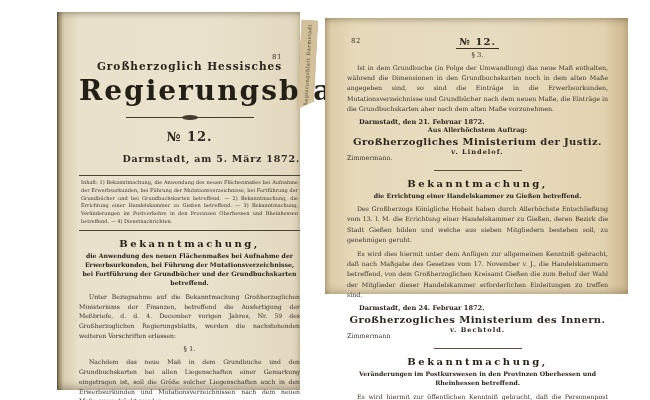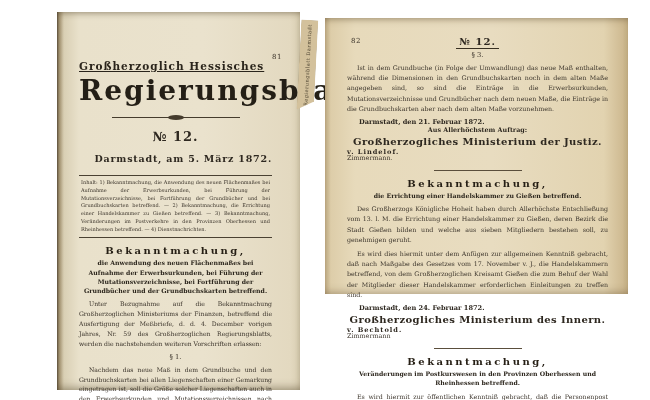--- a/index.html
+++ b/index.html
@@ -10,37 +10,37 @@
     overflow:hidden;
   }
   .canvas { position:relative; width:650px; height:400px; background:#ffffff; }
 
   
   .page { position:absolute; color:#2e2820; }
   .page-left {
     left:57px; top:12px; width:243px; height:378px;
     background:linear-gradient(90deg,#5e523f 0,#a2916f 2px,#d9cfb4 7px,#e9e1cb 22px,#eae2cd 60%,#e3d9c0 96%,#d8cdb1 100%);
     box-shadow:inset 0 4px 6px -3px rgba(80,65,40,.55), inset 0 -7px 9px -5px rgba(80,65,40,.5);
-    padding:0 28px 0 22px;
+    padding:0 0 0 22px;
   }
   .page-right {
     left:325px; top:18px; width:303px; height:276px;
     background:linear-gradient(90deg,#c3ae88 0,#ddcda9 6px,#e7dabb 30px,#e8dcc0 55%,#e2d3b0 92%,#c9b389 100%);
     box-shadow:inset 0 5px 7px -4px rgba(90,70,40,.55), inset 0 -6px 8px -5px rgba(90,70,40,.45);
     padding:0 20px 0 22px;
   }
 
   .pagenum { position:absolute; font-size:7px; color:#3b332a; letter-spacing:.5px; }
   .pagenum-left  { right:18px; top:41px; }
   .pagenum-right { left:26px;  top:19px; }
 
   
   .mast-small {
-    margin-top:48px; text-align:left;
-    font-size:10.5px; font-weight:bold; letter-spacing:1px; color:#2a241b;text-decoration:underline;
+    margin-top:48px; text-align:center;
+    font-size:10.5px; font-weight:bold; letter-spacing:1px; color:#2a241b;
   }
   .mast-title {
     margin-top:2px; text-align:center;
     font-size:28px; font-weight:bold; letter-spacing:2px; color:#241f16;
   }
   .ornament { margin:9px auto 0 auto; width:128px; height:3px; position:relative; }
   .ornament .bar { position:absolute; top:1px; left:0; width:100%; height:1px; background:#453c2d; }
   .ornament .lens {
     position:absolute; top:-1px; left:50%; width:16px; height:5px; margin-left:-8px;
     background:#453c2d; border-radius:50%;
@@ -69,21 +69,21 @@
 
   
   .running-head {
     margin-top:18px; text-align:center; font-size:10px; font-weight:bold; letter-spacing:1px;
   }
   .running-head span { border-bottom:1px solid #383022; padding:0 3px 1px 3px; }
   .rp .body-par { font-size:6.3px; }
   .dateline-sub { margin-top:4px; font-size:6.6px; font-weight:bold; text-indent:12px; }
   .by-order { margin-top:0; text-align:center; font-size:6.4px; font-weight:bold; }
   .ministry  { margin-top:2px; text-align:center; font-size:10px; font-weight:bold; letter-spacing:.4px; }
-  .signer    { margin-top:1px; text-align:left; font-size:6.6px; font-weight:bold; letter-spacing:1px; }
+  .signer    { margin-top:1px; text-align:center; font-size:6.6px; font-weight:bold; letter-spacing:1px; }
   .countersign { margin-top:-2px; text-align:left; font-size:6.4px; padding-right:4px; color:#3a332a; }
   .divider { margin:8px auto 0 auto; width:88px; height:1px; background:#5a4e3c; }
   .h-bek-r { margin-top:7px; }
 
   
   .spine-strip {
     position:absolute; left:299px; top:20px; width:17px; height:90px;
     background:linear-gradient(180deg,#cfbd97 0,#d9c9a6 60%,#cbb econ 100%);
     background:#d3c19c;
     transform:rotate(3deg);

